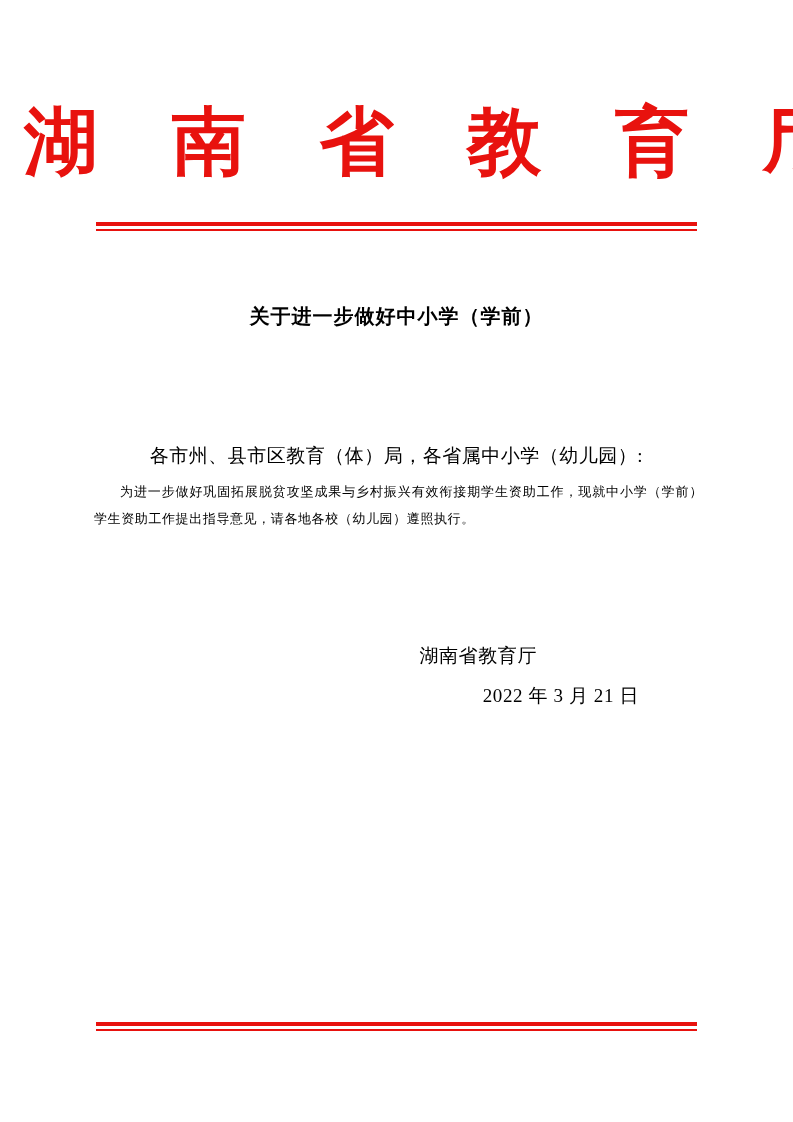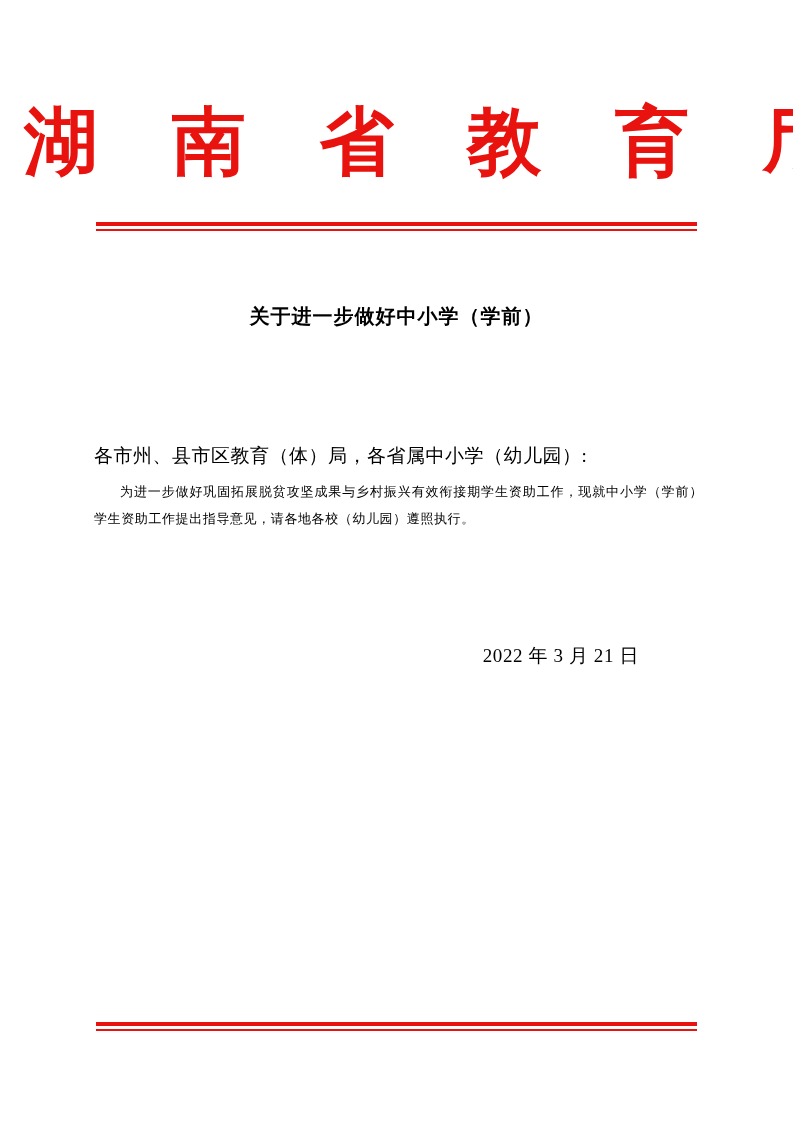--- a/index.html
+++ b/index.html
@@ -84,20 +84,21 @@
 
   .recipient {
     position: absolute;
     left: 94px;
     right: 94px;
     top: 438px;
     font-size: 19px;
     line-height: 1.9;
     color: #000;
     letter-spacing: 0.5px;
+    text-align: center;
   }
 
   .body-text {
     position: absolute;
     left: 94px;
     right: 90px;
     top: 478px;
     font-size: 13px;
     line-height: 2.1;
     color: #000;
@@ -144,20 +145,21 @@
 
   <div class="doc-title">
     <span class="line">关于进一步做好中小学（学前）</span>
   </div>
 
   <div class="recipient">各市州、县市区教育（体）局，各省属中小学（幼儿园）:</div>
 
   <div class="body-text">为进一步做好巩固拓展脱贫攻坚成果与乡村振兴有效衔接期学生资助工作，现就中小学（学前）学生资助工作提出指导意见，请各地各校（幼儿园）遵照执行。</div>
 
   <div class="signature">
+    <span class="issuer">湖南省教育厅</span>
     <span class="date">2022 年 3 月 21 日</span>
   </div>
 
   <div class="rule-group-bottom">
     <div class="rule-thick"></div>
     <div class="rule-gap"></div>
     <div class="rule-thin"></div>
   </div>
 
 </div>

